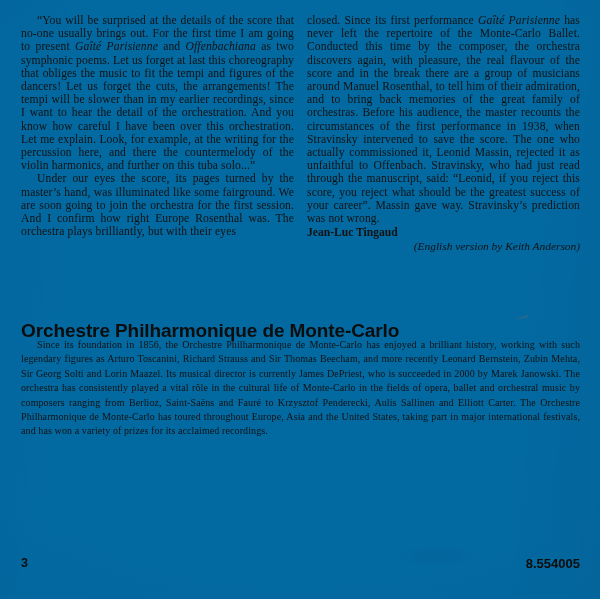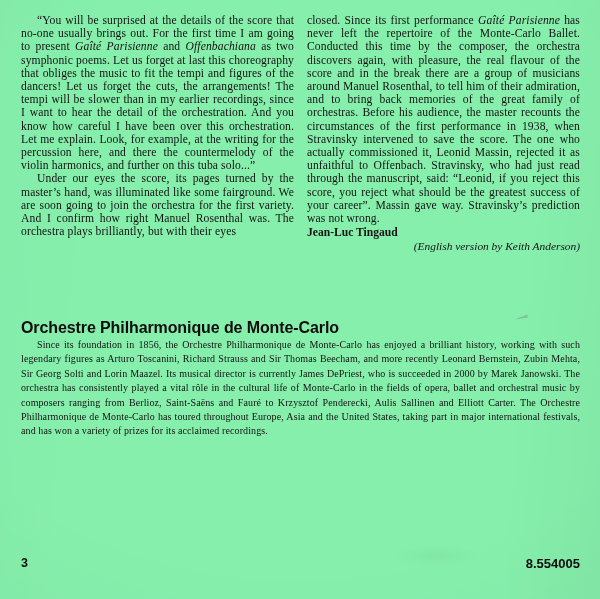--- a/index.html
+++ b/index.html
@@ -13,21 +13,21 @@
     font-family: "Liberation Serif", serif;
     color: #121212;
     position: relative;
     overflow: hidden;
     -webkit-font-smoothing: antialiased;
   }
 
   .page {
     position: absolute;
     inset: 0;
-    background: #86efac;
+    background: #0369a1;
   }
 
   
   .scan-tone {
     position: absolute;
     inset: 0;
     background:
       radial-gradient(ellipse 120% 90% at 50% 45%, rgba(255,255,255,0) 55%, rgba(0,0,0,0.035) 100%),
       linear-gradient(95deg, rgba(0,0,0,0.012) 0%, rgba(0,0,0,0) 18%, rgba(0,0,0,0) 84%, rgba(0,0,0,0.03) 100%);
     pointer-events: none;
@@ -78,21 +78,21 @@
     font-style: italic;
     font-weight: normal;
   }
 
   .section-heading {
     position: absolute;
     left: 21px;
     top: 306px;
     font-family: "Liberation Sans", sans-serif;
     font-weight: bold;
-    font-size: 16px;
+    font-size: 19px;
     line-height: 18px;
     letter-spacing: -0.1px;
     color: #0d0d0d;
   }
 
   .bio {
     position: absolute;
     left: 21px;
     top: 338px;
     width: 559px;
@@ -151,21 +151,21 @@
 </head>
 <body>
 
 <div class="page">
   <div class="scan-tone"></div>
 
   <div class="columns">
 
     <div class="col">
       <p class="body indent"><span>“You will be surprised at the details of the score that no-one usually brings out. For the first time I am going to present </span><i>Gaîté Parisienne</i><span> and </span><i>Offenbachiana</i><span> as two symphonic poems. Let us forget at last this choreography that obliges the music to fit the tempi and figures of the dancers! Let us forget the cuts, the arrangements! The tempi will be slower than in my earlier recordings, since I want to hear the detail of the orchestration. And you know how careful I have been over this orchestration. Let me explain. Look, for example, at the writing for the percussion here, and there the countermelody of the violin harmonics, and further on this tuba solo...”</span></p>
-      <p class="body indent">Under our eyes the score, its pages turned by the master’s hand, was illuminated like some fairground. We are soon going to join the orchestra for the first variety. And I confirm how right Manuel Rosenthal was. The orchestra plays brilliantly, but with their eyes</p>
+      <p class="body indent">Under our eyes the score, its pages turned by the master’s hand, was illuminated like some fairground. We are soon going to join the orchestra for the first session. And I confirm how right Europe Rosenthal was. The orchestra plays brilliantly, but with their eyes</p>
     </div>
 
     <div class="col">
       <p class="body"><span>closed. Since its first performance </span><i>Gaîté Parisienne</i><span> has never left the repertoire of the Monte-Carlo Ballet. Conducted this time by the composer, the orchestra discovers again, with pleasure, the real flavour of the score and in the break there are a group of musicians around Manuel Rosenthal, to tell him of their admiration, and to bring back memories of the great family of orchestras. Before his audience, the master recounts the circumstances of the first performance in 1938, when Stravinsky intervened to save the score. The one who actually commissioned it, Leonid Massin, rejected it as unfaithful to Offenbach. Stravinsky, who had just read through the manuscript, said: “Leonid, if you reject this score, you reject what should be the greatest success of your career”. Massin gave way. Stravinsky’s prediction was not wrong.</span></p>
       <div class="signature">Jean-Luc Tingaud</div>
       <div class="sig-credit">(English version by Keith Anderson)</div>
     </div>
 
   </div>
 

